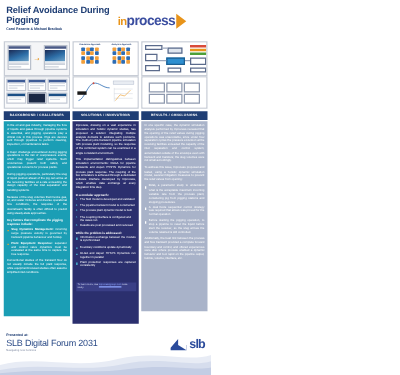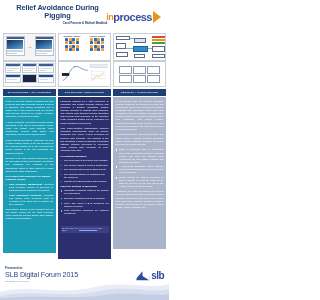--- a/index.html
+++ b/index.html
@@ -5,31 +5,31 @@
   * { margin:0; padding:0; box-sizing:border-box; }
   html,body { width:169px; height:300px; overflow:hidden; }
   body {
     font-family:"Liberation Sans", sans-serif;
     background:#ffffff;
     -webkit-font-smoothing:none;
   }
   .poster { position:relative; width:169px; height:300px; background:#fff; }
 
   
-  .header { position:relative; height:33px; padding:4px 4px 0 5px;text-align:center; }
+  .header { position:relative; height:33px; padding:4px 4px 0 5px; }
   .title {
     font-size:7.4px; line-height:7.8px; font-weight:bold;
     color:#1F3E74; letter-spacing:-0.1px; width:105px;
   }
   .authors {
     margin-top:2px; font-size:2.9px; line-height:3.4px;
     font-weight:bold; color:#1F3E74; letter-spacing:-0.05px;
   }
   .logo-inprocess {
-    position:absolute; right:8px; top:11px;
+    position:absolute; right:20px; top:11px;
     display:flex; align-items:center; height:12px;
   }
   .logo-in { font-size:9px; font-weight:bold; color:#E8941A; letter-spacing:-0.5px; }
   .logo-process { font-size:11px; font-weight:bold; color:#3B4EA0; letter-spacing:-0.5px; }
   .logo-chev {
     width:0;height:0;margin-left:1px;
     border-top:6px solid transparent;
     border-bottom:6px solid transparent;
     border-left:8px solid #E8941A;
   }
@@ -401,21 +401,21 @@
     </div>
   </div>
 
   <div class="footer">
     <svg class="wave" viewBox="0 0 169 30" preserveAspectRatio="none">
       <path d="M0,30 L0,22 C30,14 60,26 95,17 C125,10 150,20 169,14 L169,30 Z" fill="#e8ecf5"></path>
       <path d="M0,30 L0,26 C35,19 65,29 100,21 C130,15 152,24 169,19 L169,30 Z" fill="#d6dded"></path>
       <path d="M0,30 L0,28.5 C40,24 70,30 105,25 C135,21 155,27 169,24 L169,30 Z" fill="#c3cde4"></path>
     </svg>
     <div class="pres-at">Presented at:</div>
-    <div class="pres-title">SLB Digital Forum 2015</div>
+    <div class="pres-title">SLB Digital Forum 2031</div>
     <div class="pres-tag">Navigating new horizons</div>
     <div class="slb-logo">
       <svg class="slb-mark" viewBox="0 0 14 11">
         <path d="M0.5,8.2 L6.5,1.2 L6.5,6.0 L13.2,6.0 L13.2,10.2 L0.5,10.2 Z" fill="#2B4B9B"></path>
         <path d="M6.5,6.0 L13.2,6.0 L13.2,10.2 Z" fill="#ffffff"></path>
       </svg>
       <span class="slb-word">slb</span>
     </div>
   </div>
 

